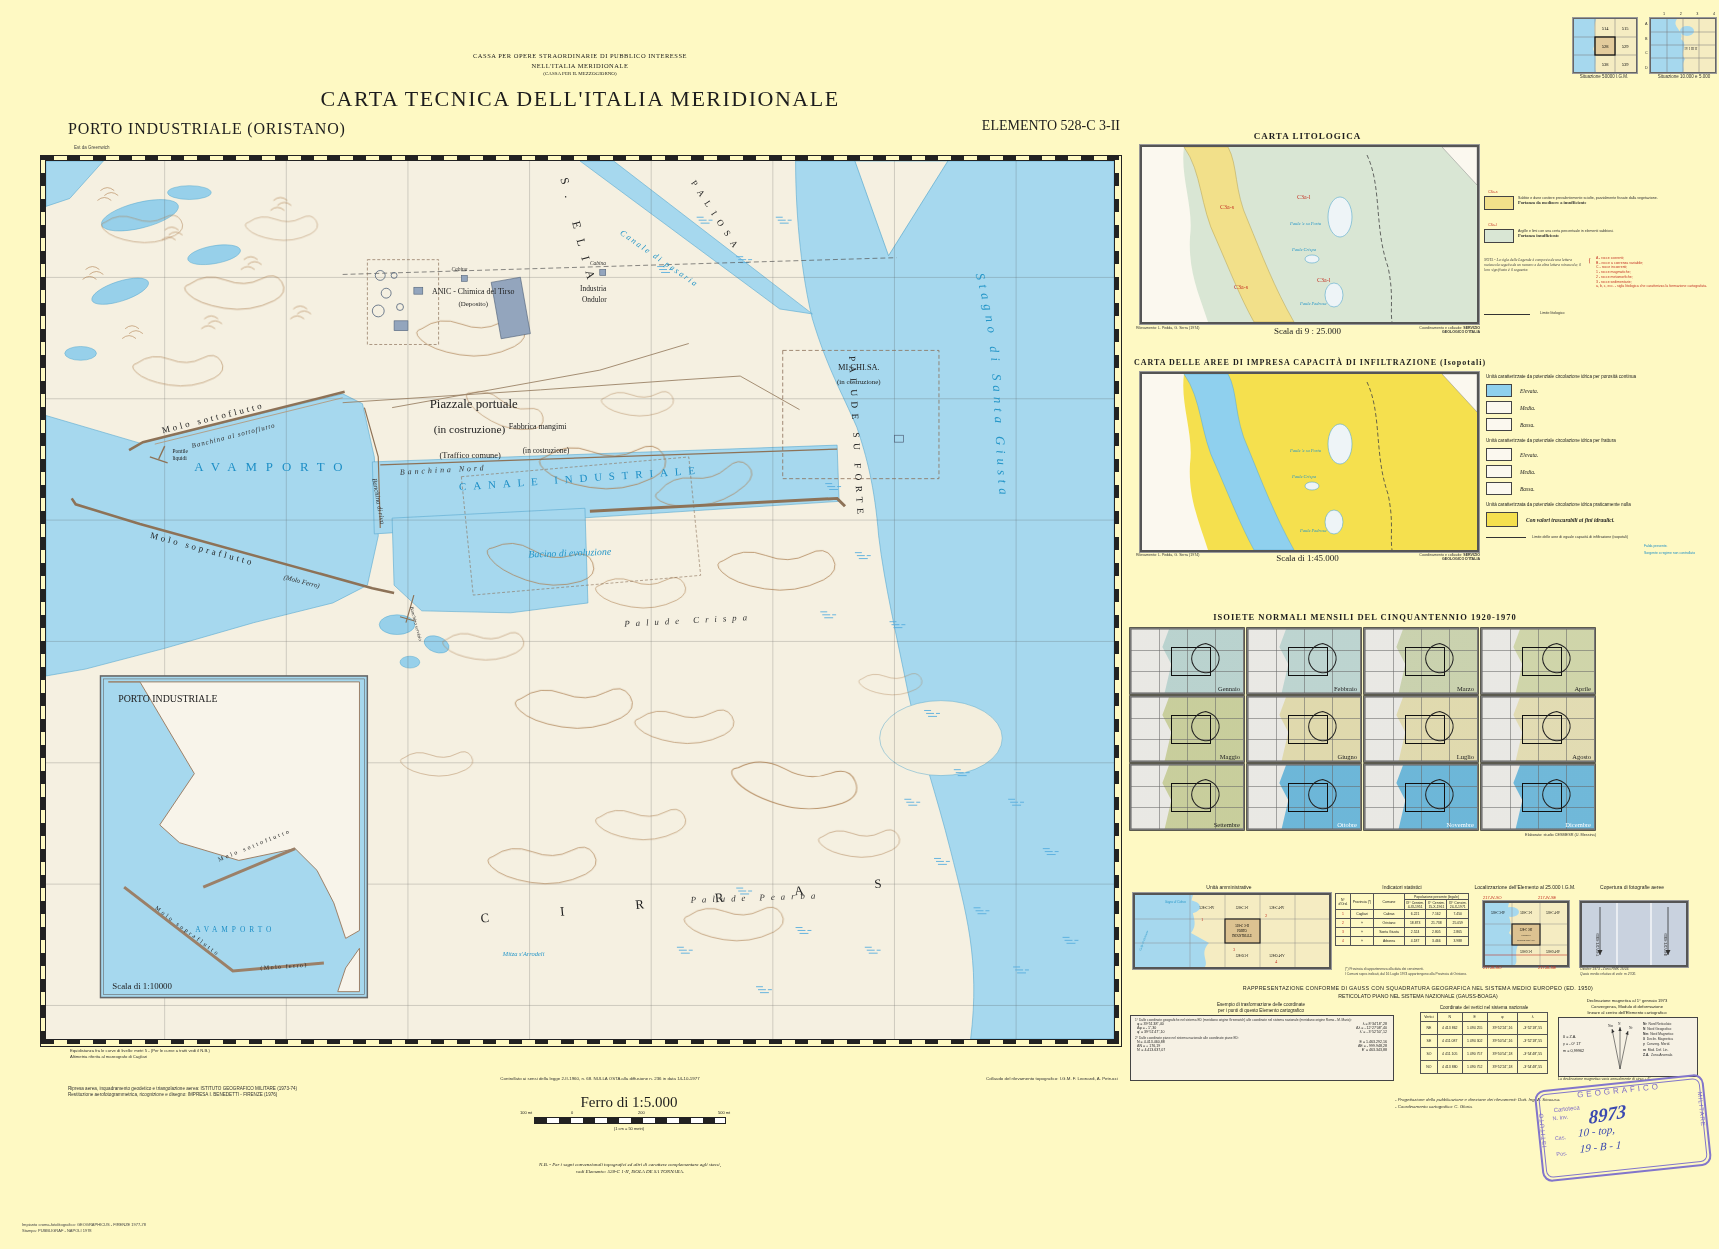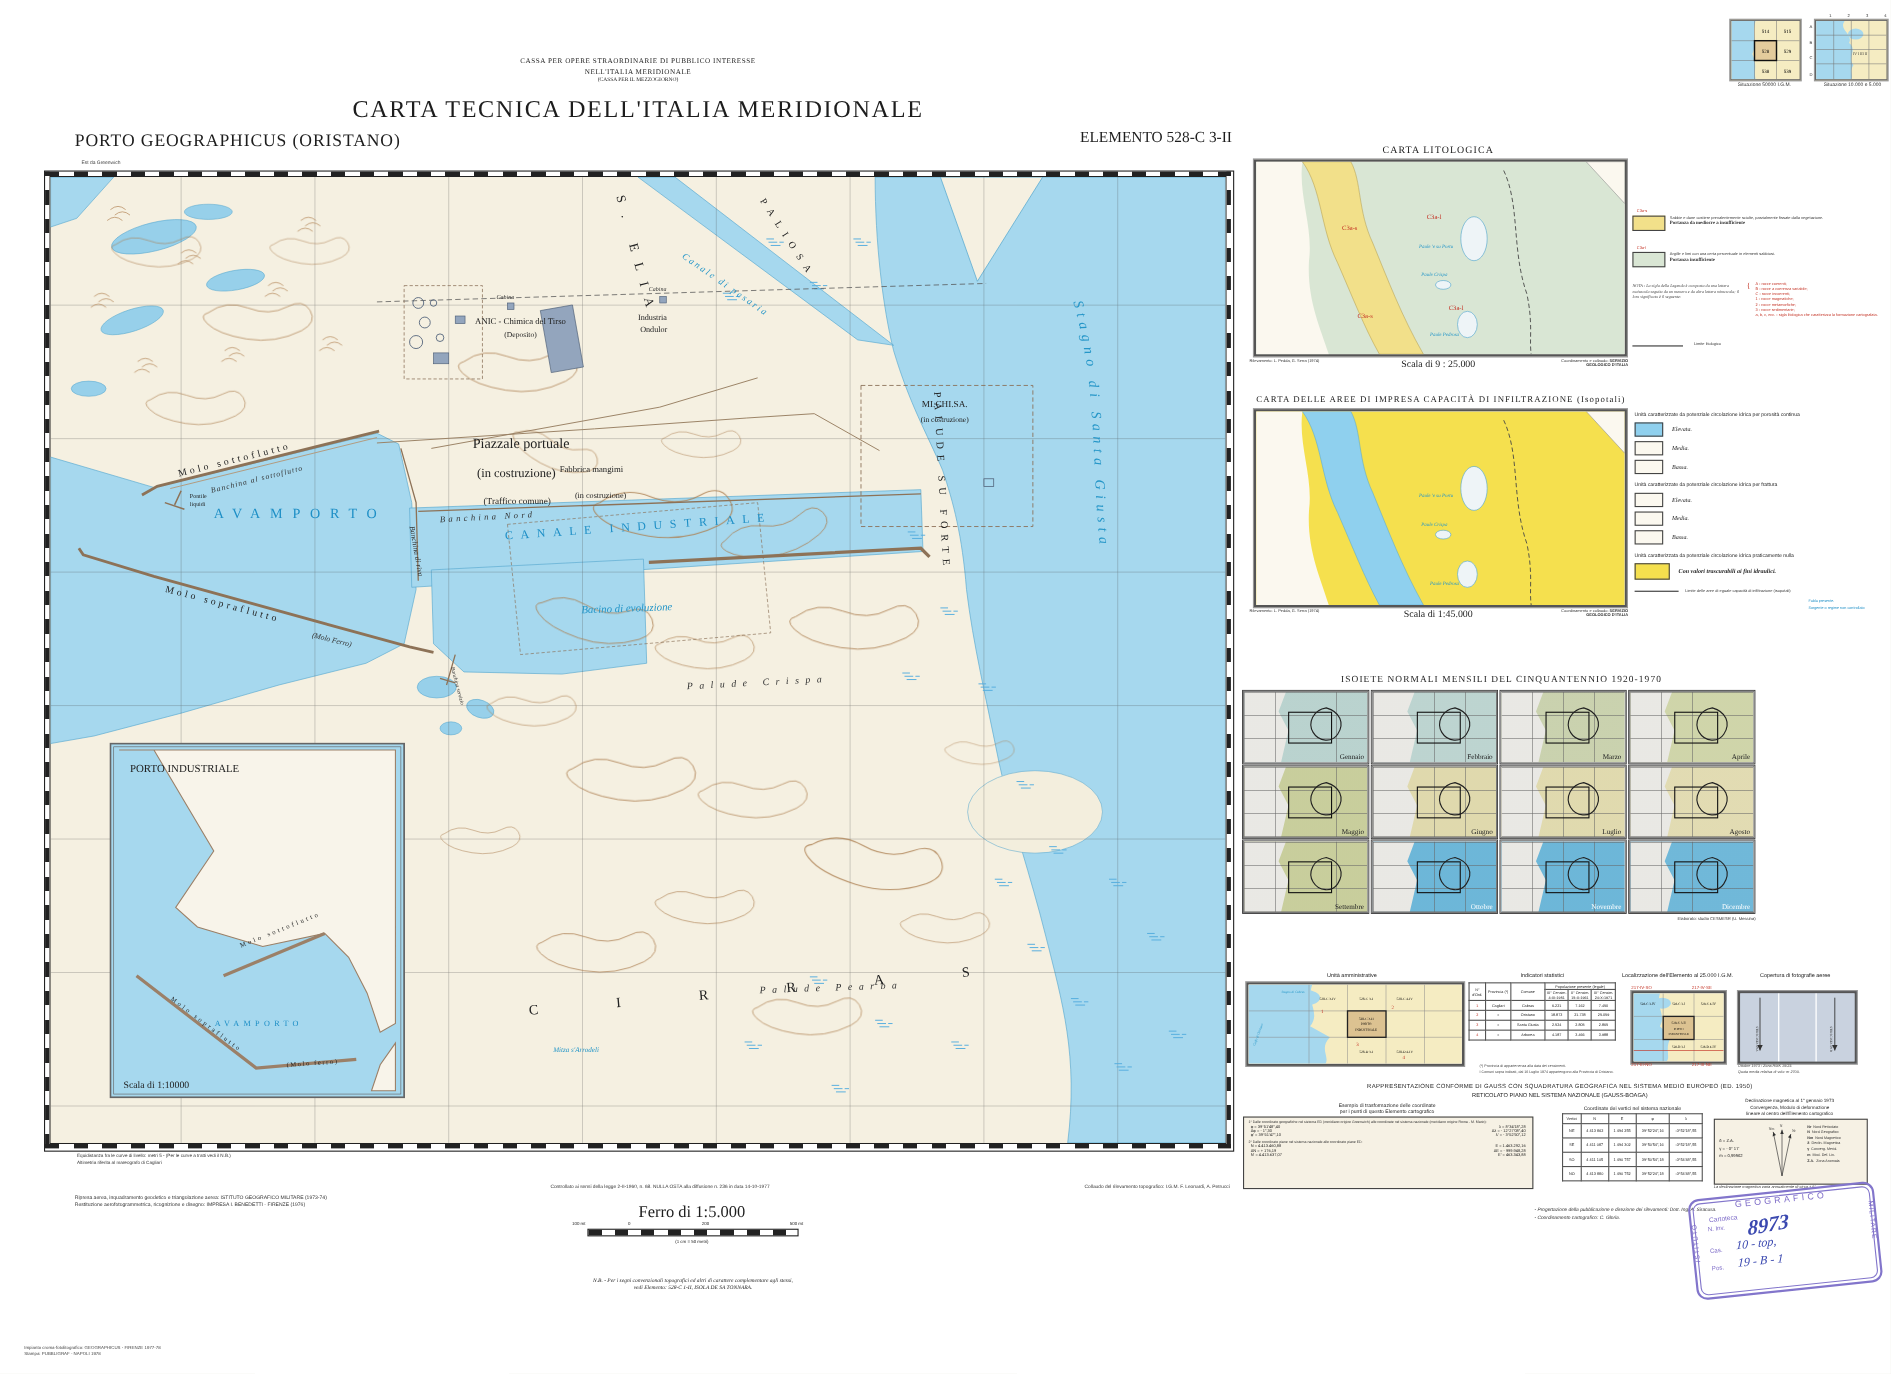--- a/index.html
+++ b/index.html
@@ -1,36 +1,36 @@
 <!DOCTYPE html>
 <html><head>
 <meta charset="utf-8">
 <style>
   html,body{margin:0;padding:0;background:#d8d2c4;}
-  #page{position:relative;width:1719px;height:1249px;background:#ffffff;overflow:hidden;
+  #page{position:relative;width:1719px;height:1249px;background:#fef9c3;overflow:hidden;
         font-family:"Liberation Serif",serif;color:#1d1d1d;}
   .abs{position:absolute;}
   .sans{font-family:"Liberation Sans",sans-serif;}
   .ser{font-family:"Liberation Serif",serif;}
   .ctr{text-align:center;}
   .it{font-style:italic;}
   .b{font-weight:bold;}
   .red{color:#c43325;}
   
   #frame-outer{left:40px;top:155px;width:1080px;height:890px;border:1px solid #222;}
   #frame-inner{left:45px;top:160px;width:1068px;height:878px;border:1.5px solid #222;background:#f5f0e1;}
   .tb{background:repeating-linear-gradient(90deg,#222 0 13px,rgba(0,0,0,0) 13px 26px);}
   .tbv{background:repeating-linear-gradient(0deg,#222 0 13px,rgba(0,0,0,0) 13px 26px);}
   svg text{font-family:"Liberation Serif",serif;}
   .m-b{fill:#222;}
   .m-blue{fill:#1e8fc6;}
   .m-cur{font-style:italic;fill:#2596c8;}
   .m-it{font-style:italic;fill:#333;}
   
-  .ptitle{font-size:9px;letter-spacing:1px;text-align:center;}
+  .ptitle{font-size:9px;letter-spacing:1px;text-align:center;font-weight:bold;}
   .pmap{border:2px solid #555;box-shadow:0 0 0 1px #999;background:#fbf8ef;}
   .tinytxt{font-size:3.6px;line-height:1.25;font-family:"Liberation Sans",sans-serif;color:#333;}
   .leg-sw{border:0.8px solid #444;display:inline-block;}
   table.tt{border-collapse:collapse;font-family:"Liberation Sans",sans-serif;}
   table.tt td,table.tt th{border:0.6px solid #555;padding:0.5px 1px;font-weight:normal;text-align:center;}
   .iso-cell{position:absolute;width:112px;height:64px;border:1.6px solid #777;box-shadow:0 0 0 0.8px #333;background:#fff;overflow:hidden;}
   .iso-fill{position:absolute;left:0;top:0;right:0;bottom:0;}
   .iso-coast{position:absolute;left:0;top:0;width:100%;height:100%;background:#fdfcf7;
              clip-path:polygon(0% 0%,34% 0%,28% 28%,36% 55%,30% 100%,0% 100%);}
   .iso-grid{position:absolute;left:0;top:0;right:0;bottom:0;
@@ -50,21 +50,21 @@
 </style>
 </head>
 <body>
 
 <div id="page">
 
   <div class="abs ctr" style="left:280px;top:52px;width:600px;font-size:6.5px;letter-spacing:.5px;">CASSA PER OPERE STRAORDINARIE DI PUBBLICO INTERESSE</div>
   <div class="abs ctr" style="left:280px;top:62px;width:600px;font-size:6.5px;letter-spacing:.5px;">NELL'ITALIA MERIDIONALE</div>
   <div class="abs ctr" style="left:280px;top:71px;width:600px;font-size:5px;">(CASSA PER IL MEZZOGIORNO)</div>
   <div class="abs ctr" style="left:180px;top:86px;width:800px;font-size:22px;letter-spacing:1.5px;">CARTA TECNICA DELL'ITALIA MERIDIONALE</div>
-  <div class="abs" style="left:68px;top:120px;font-size:16px;letter-spacing:.8px;">PORTO GEOGRAPHICUS (ORISTANO)</div>
+  <div class="abs" style="left:68px;top:120px;font-size:16px;letter-spacing:.8px;">PORTO INDUSTRIALE (ORISTANO)</div>
   <div class="abs" style="left:870px;top:118px;width:250px;text-align:right;font-size:14px;">ELEMENTO  528-C 3-II</div>
   <div class="abs sans" style="left:74px;top:145px;font-size:4.5px;color:#444;">Est da Greenwich</div>
 
   <div class="abs" style="left:1573px;top:18px;width:62px;height:53px;border:1.5px solid #666;box-shadow:0 0 0 1px #999;background:#f5ecc2;">
     <svg width="62" height="53" viewBox="0 0 62 53">
       <path d="M0,0 L22,0 C18,12 24,20 19,30 C24,40 20,46 22,53 L0,53 Z" fill="#a6d8ee"></path>
       <path d="M21,0 V53 M41,0 V53 M0,18 H62 M0,36 H62" stroke="#777" stroke-width="0.5" fill="none"></path>
       <rect x="21" y="18" width="20" height="18" fill="#e3cb9c" stroke="#111" stroke-width="1.3"></rect>
       <text x="31" y="11" font-size="4.5" text-anchor="middle">514</text>
       <text x="51" y="11" font-size="4.5" text-anchor="middle">515</text>

